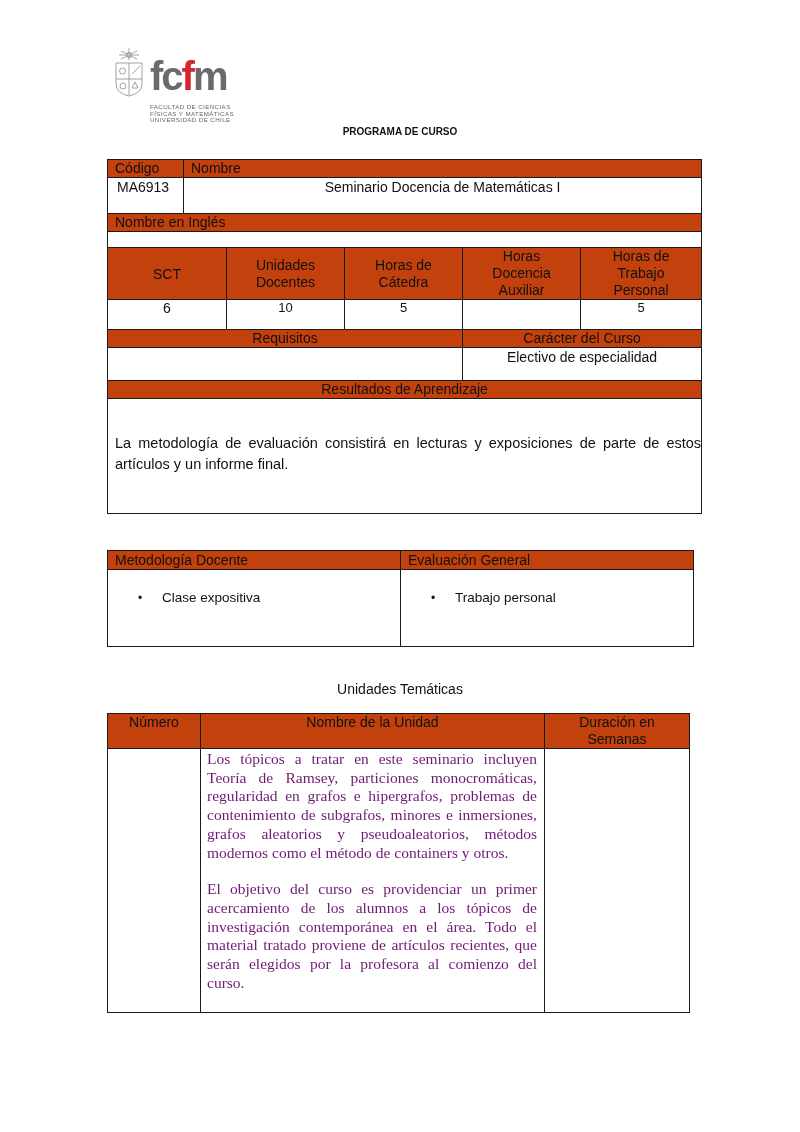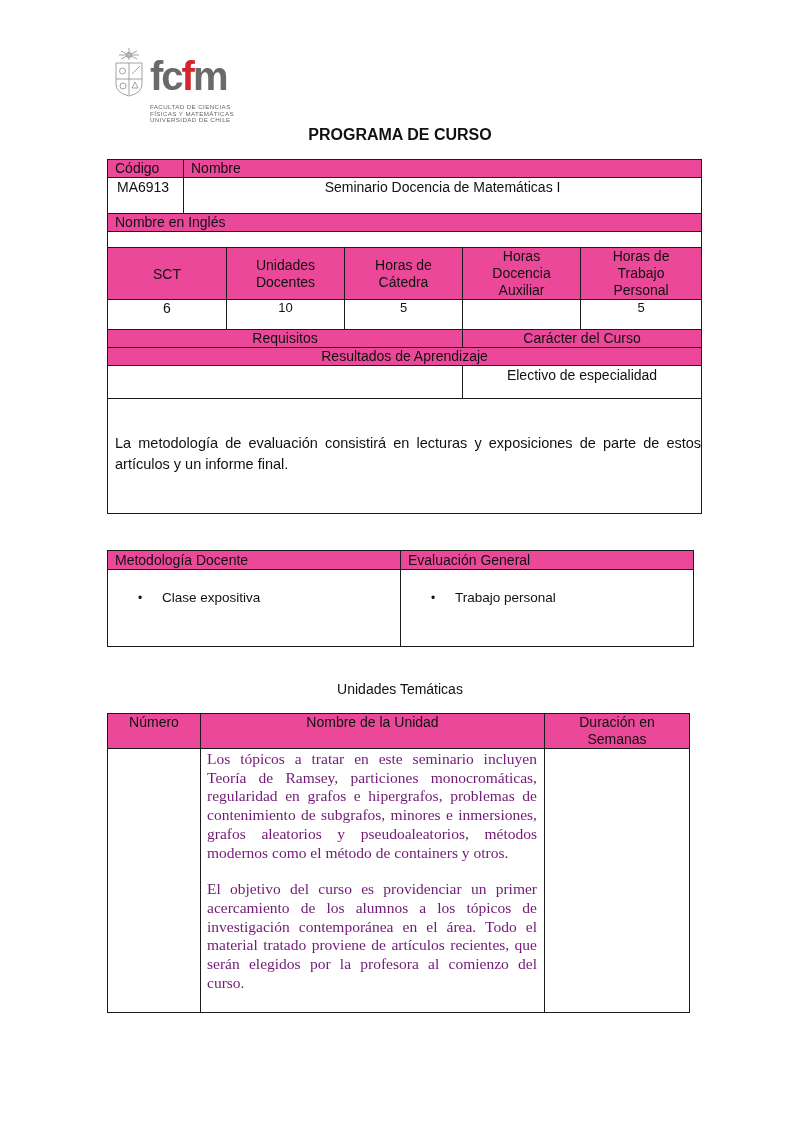--- a/index.html
+++ b/index.html
@@ -6,25 +6,25 @@
   body { width: 800px; height: 1132px; position: relative; overflow: hidden; font-family: "Liberation Sans", sans-serif; color: #111; }
   .abs { position: absolute; }
 
   
   .logo { left: 112px; top: 46px; width: 130px; height: 86px; }
   .crest { position: absolute; left: 0; top: 0; width: 34px; height: 52px; }
   .logo-word { position: absolute; left: 38px; top: 10px; font-family: "Liberation Sans", sans-serif; font-weight: bold; font-size: 40px; letter-spacing: -2px; color: #6a6a6a; line-height: 40px; }
   .logo-word .red { color: #d4262d; }
   .logo-sub { position: absolute; left: 38px; top: 58px; font-size: 6.2px; line-height: 6.6px; color: #666; letter-spacing: 0.4px; text-transform: uppercase; white-space: nowrap; }
 
-  .doc-title { left: 0; width: 800px; top: 126px; text-align: center; font-weight: bold; font-size: 16px; }
+  .doc-title { left: 0; width: 800px; top: 126px; text-align: center; font-weight: bold; font-size: 10px; }
 
   table { border-collapse: collapse; position: absolute; table-layout: fixed; }
   td { border: 1.5px solid #1a1a1a; padding: 0; font-size: 14px; vertical-align: top; }
-  td.h { background: #ec4899; }
+  td.h { background: #c2410c; }
 
   
   .t1 { left: 107px; top: 159px; width: 594px; }
   .t1 .hdr { height: 17px; line-height: 17px; padding-left: 7px; }
   .t1 .c { text-align: center; }
 
   .t2 { left: 107px; top: 550px; width: 586px; }
   .t2 td.h { height: 18px; line-height: 18px; padding-left: 7px; font-size: 14px; }
   .t2 .body-cell { height: 76px; }
   .bullet-row { padding-left: 30px; padding-top: 20px; font-size: 13.5px; }
@@ -103,26 +103,26 @@
     <td class="c" colspan="2">6</td>
     <td class="c" style="font-size:13px">10</td>
     <td class="c" style="font-size:13px">5</td>
     <td class="c"></td>
     <td class="c" style="font-size:13px">5</td>
   </tr>
   <tr>
     <td class="h hdr c" colspan="4" style="padding-left:0">Requisitos</td>
     <td class="h hdr c" colspan="2" style="padding-left:0">Carácter del Curso</td>
   </tr>
-  <tr>
-    <td class="h hdr c" colspan="6" style="padding-left:0">Resultados de Aprendizaje</td>
-  </tr>
   <tr style="height:33px">
     <td colspan="4"></td>
     <td colspan="2" class="c" style="padding-top:1px">Electivo de especialidad</td>
+  </tr>
+  <tr>
+    <td class="h hdr c" colspan="6" style="padding-left:0">Resultados de Aprendizaje</td>
   </tr>
   <tr style="height:115px">
     <td colspan="6" style="vertical-align:middle;padding:0 0 4px 7px;text-align:justify;line-height:21px;font-size:14.5px">La metodología de evaluación consistirá en lecturas y exposiciones de parte de estos artículos y un informe final.</td>
   </tr>
 </tbody>
   </table>
 
 <table class="t2">
   <colgroup>
       <col style="width:293px">

